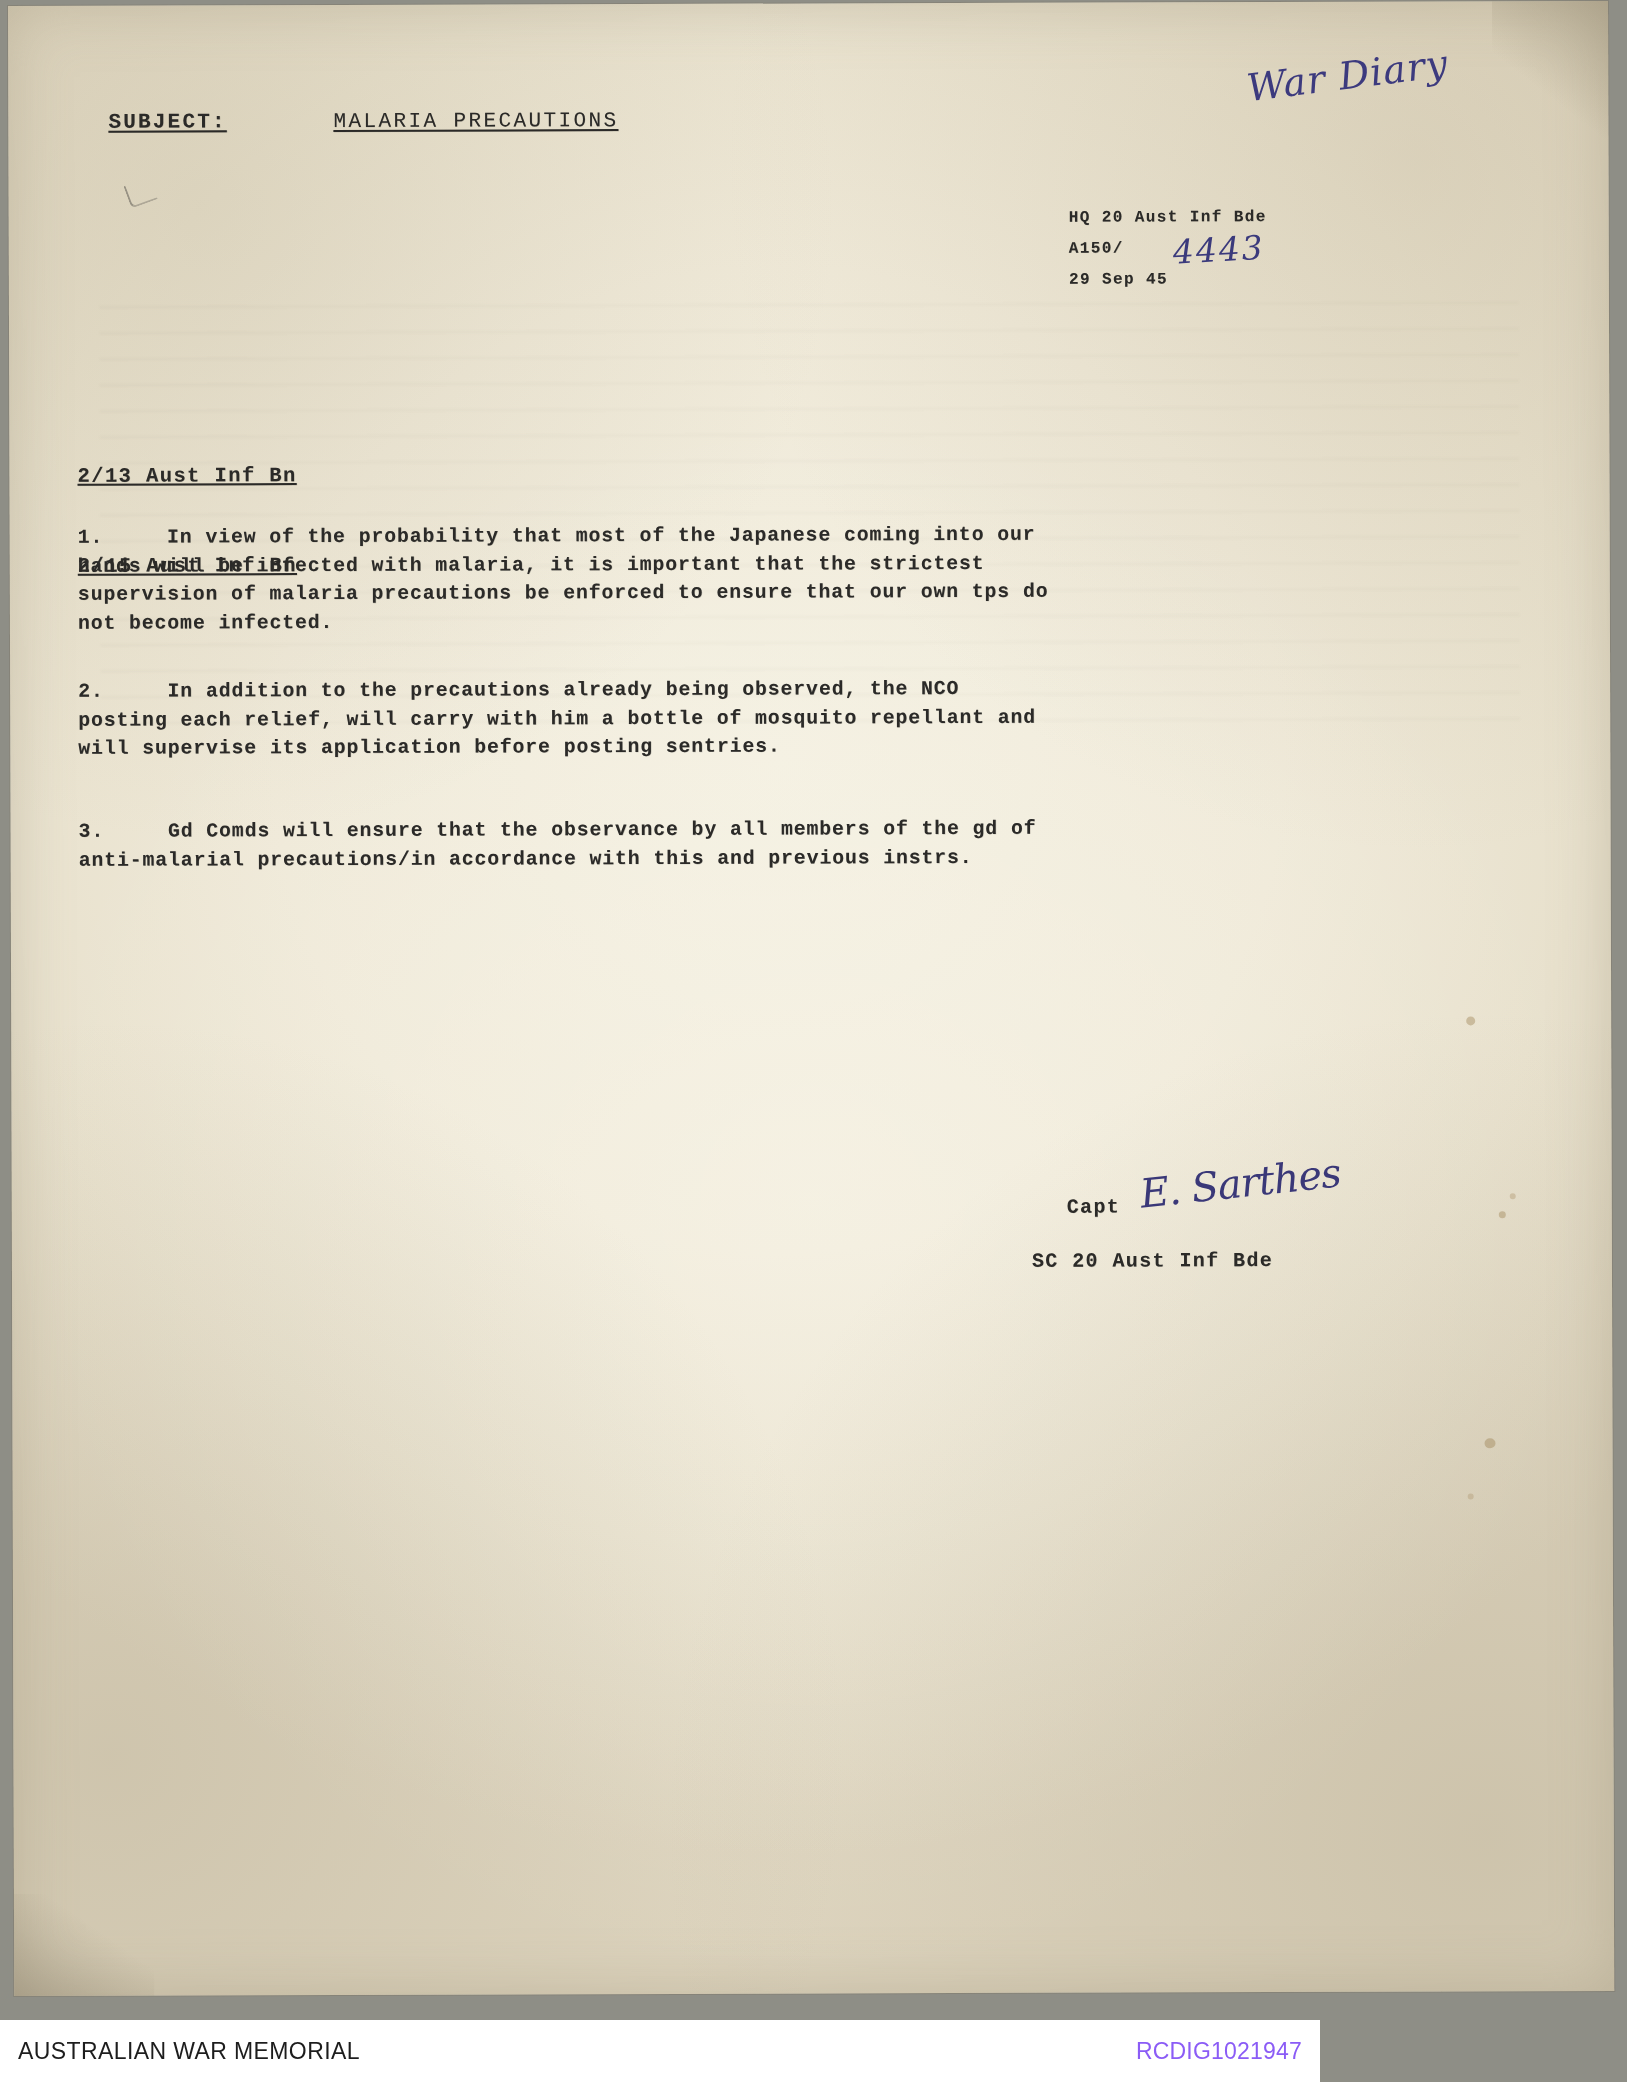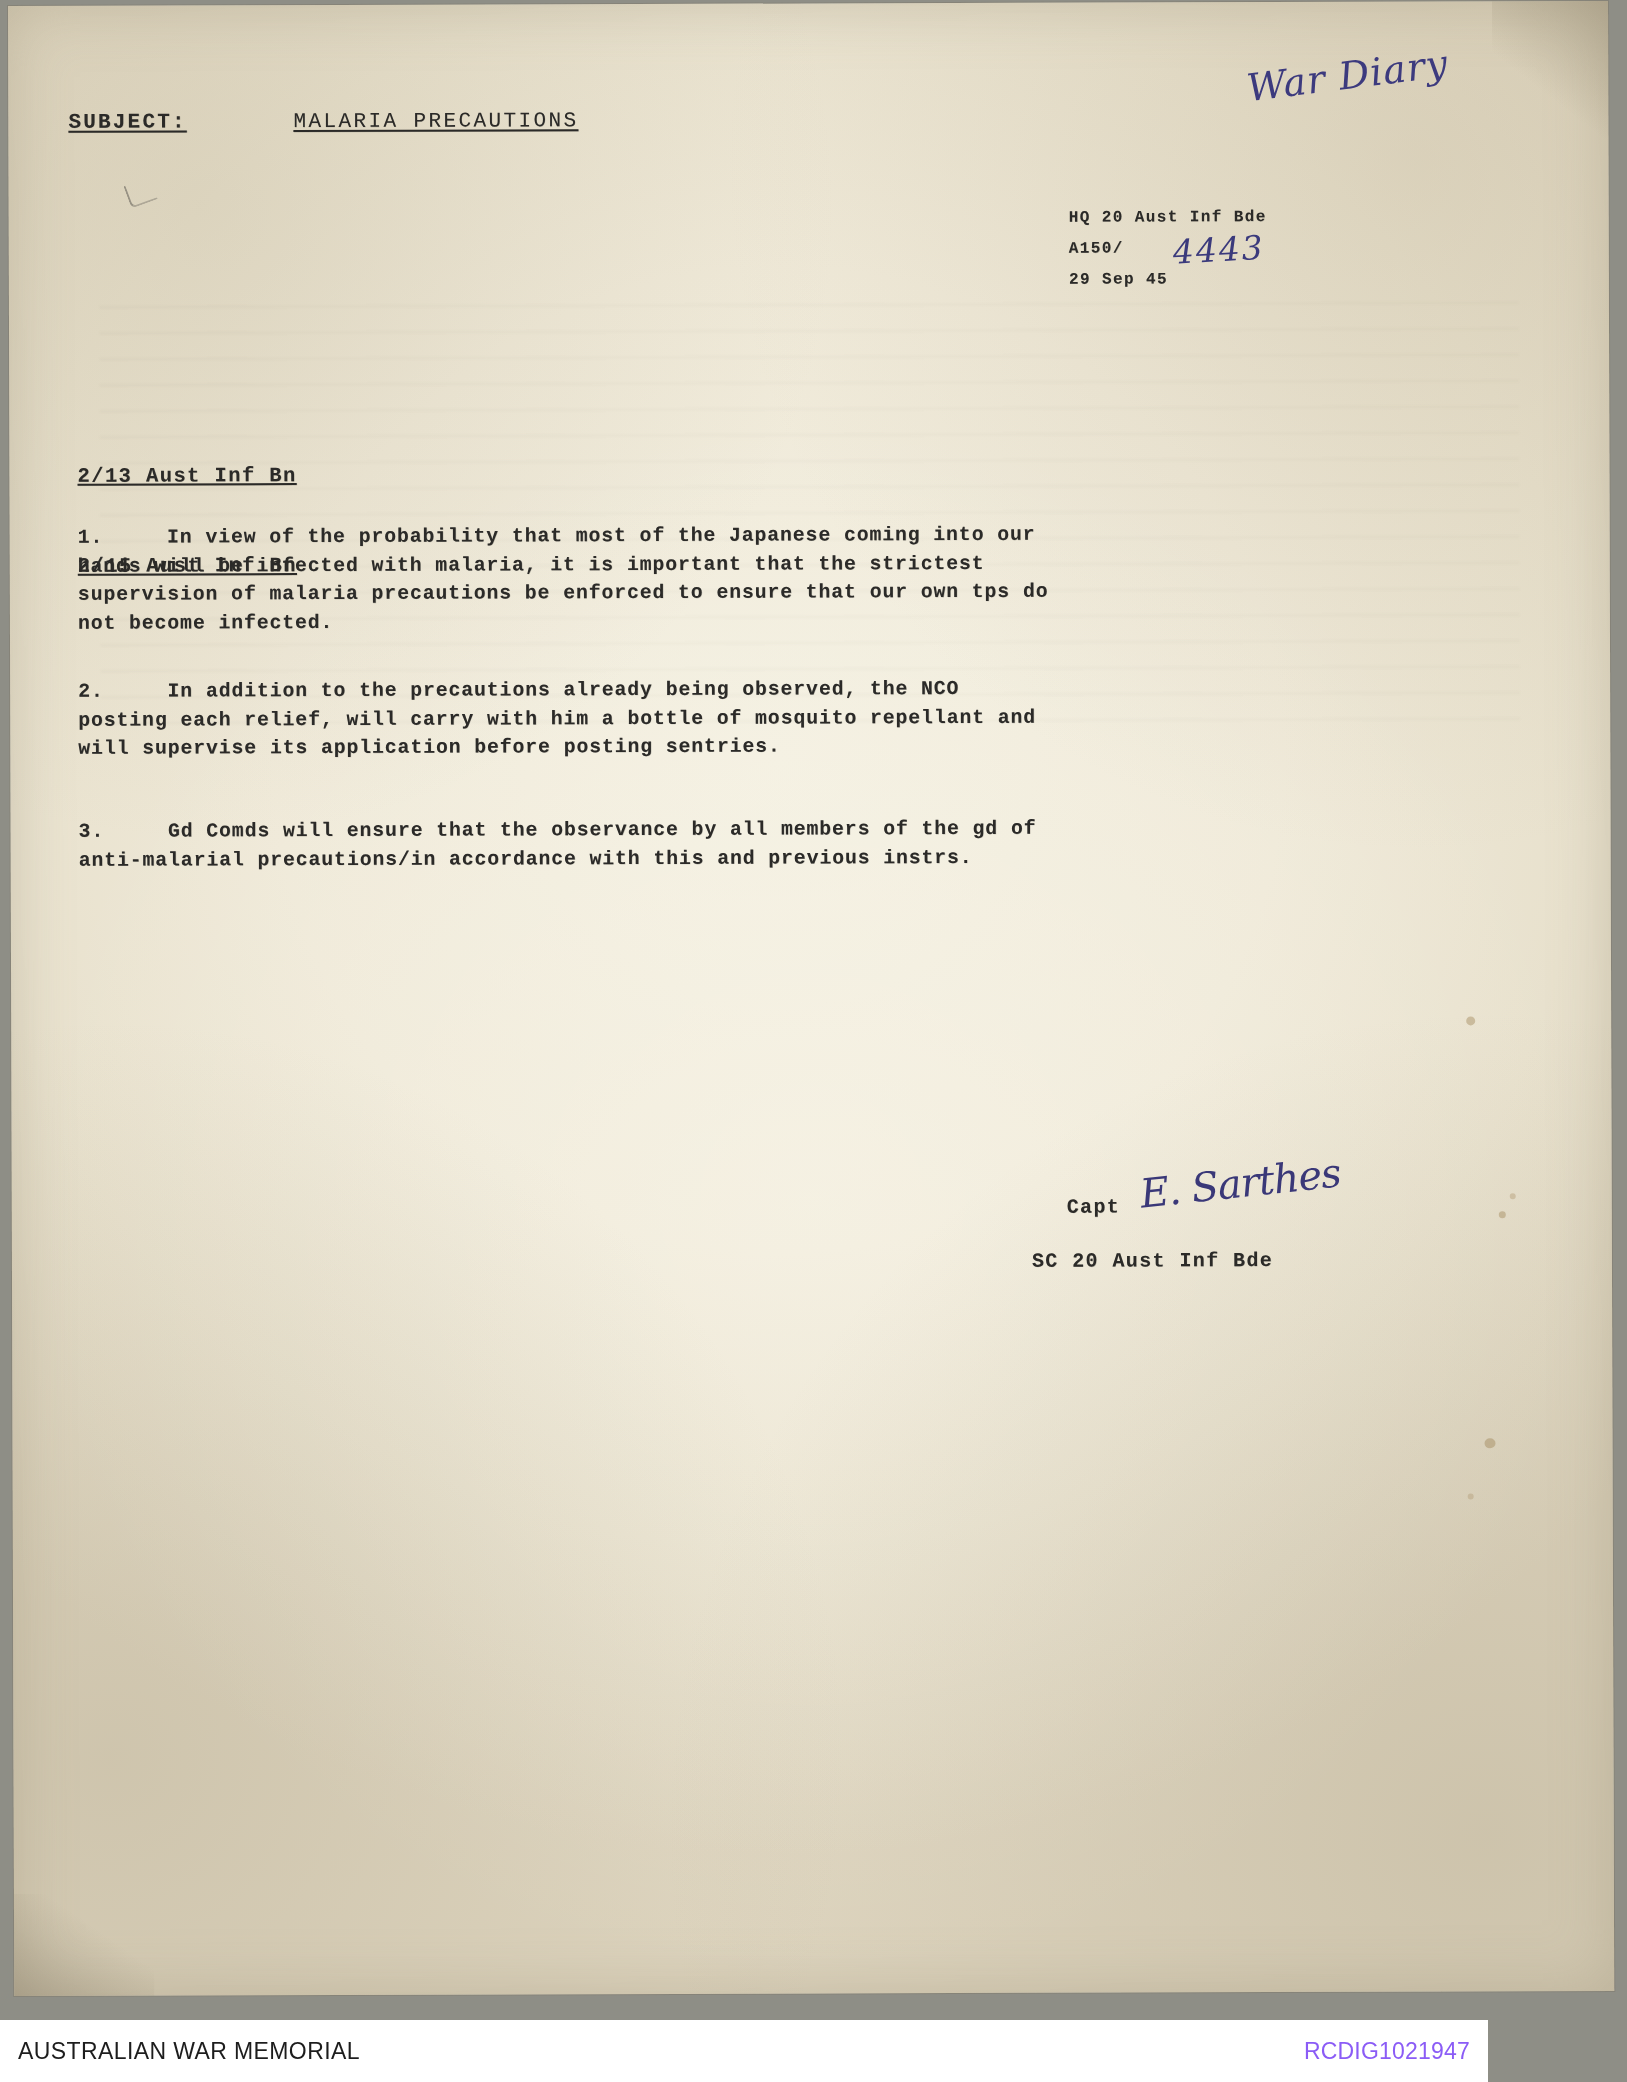--- a/index.html
+++ b/index.html
@@ -98,21 +98,21 @@
   .tw {
     position: absolute;
     font-family: "Liberation Mono", monospace;
     font-size: 19.5px;
     line-height: 26px;
     color: #2b2a28;
     letter-spacing: 0.6px;
     white-space: pre;
     text-shadow: 0.4px 0.3px 0 rgba(60,58,54,0.30);
   }
-  .u { text-decoration: underline; text-underline-offset: 3px; }
+  .u { text-decoration: underline; text-underline-offset: 3px; margin-left: 40px; }
 
   #subject-label {
     left: 60px;
     top: 104px;
     font-size: 21px;
     letter-spacing: 2.2px;
     font-weight: bold;
   }
   #subject-value {
     left: 285px;
@@ -215,21 +215,21 @@
     transform: rotate(-20deg);
     border-radius: 2px 0 0 6px;
     pointer-events: none;
   }
 
   
   #footer {
     position: absolute;
     left: 0;
     bottom: 0;
-    width: 1488px;
+    width: 1320px;
     height: 62px;
     background: #ffffff;
     display: flex;
     align-items: center;
     justify-content: space-between;
     box-sizing: border-box;
     padding: 0 18px;
   }
   #footer .left {
     font-size: 23px;

